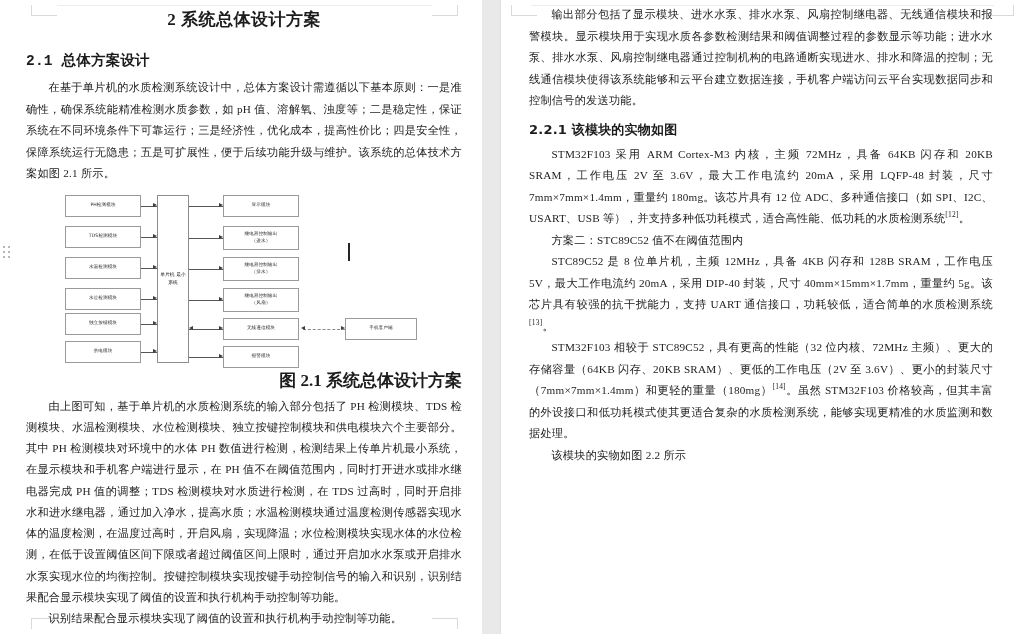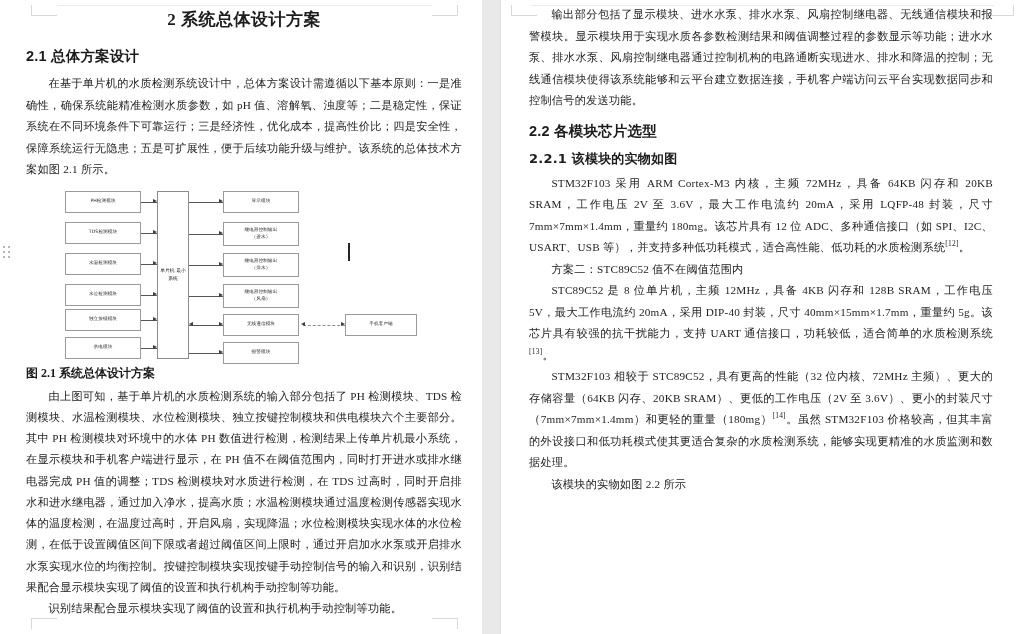--- a/index.html
+++ b/index.html
@@ -62,45 +62,45 @@
     font-size: 17px;
     font-weight: bold;
     text-align: center;
     margin: 4px 0 16px 0;
     letter-spacing: 0.5px;
     font-family: "Liberation Serif", "DejaVu Serif", serif;
   }
   h2.sec {
     font-size: 14.5px;
     font-weight: bold;
-    margin: 10px 0 7px 0;
-    font-family: Liberation Sans, sans-serif;
+    margin: 20px 0 7px 0;
+    font-family: Liberation Mono, monospace;
     letter-spacing: 0.2px;
   }
   h3.subsec {
     font-size: 13px;
     font-weight: bold;
     margin: 9px 0 5px 0;
     font-family: "DejaVu Sans", "Liberation Sans", sans-serif;
     letter-spacing: 0.2px;
   }
   p.body {
     font-size: 11.2px;
     line-height: 1.92;
     margin: 0;
     text-align: justify;
     text-justify: inter-ideograph;
     text-indent: 2em;
     letter-spacing: 0.02em;
   }
   p.body.tight { line-height: 1.9; }
   .fig-caption {
-    font-size: 12px;
+    font-size: 17px;
     font-weight: bold;
-    text-align: left;
+    text-align: right;
     margin: 6px 0 4px 0;
   }
   sup { font-size: 7.5px; vertical-align: super; }
 
   
   .diagram {
     position: relative;
     width: 362px;
     height: 172px;
     margin: 6px auto 0 auto;
@@ -304,21 +304,20 @@
   <div class="page right">
     <div class="topline" style="left:30px; right:30px;"></div>
     <div class="crop tl" style="left:10px;"></div>
     <div class="crop tr" style="right:10px;"></div>
 
     <div class="content right">
 
       <p class="body">输出部分包括了显示模块、进水水泵、排水水泵、风扇控制继电器、无线通信模块和报警模块。显示模块用于实现水质各参数检测结果和阈值调整过程的参数显示等功能；进水水泵、排水水泵、风扇控制继电器通过控制机构的电路通断实现进水、排水和降温的控制；无线通信模块使得该系统能够和云平台建立数据连接，手机客户端访问云平台实现数据同步和控制信号的发送功能。</p>
 
 
-      <h2 class="sec">2.2 各模块芯片选型</h2>
 
       <h3 class="subsec">2.2.1 该模块的实物如图</h3>
 
 
       <p class="body"><span>STM32F103 采用 ARM Cortex-M3 内核，主频 72MHz，具备 64KB 闪存和 20KB SRAM，工作电压 2V 至 3.6V，最大工作电流约 20mA，采用 LQFP-48 封装，尺寸 7mm×7mm×1.4mm，重量约 180mg。该芯片具有 12 位 ADC、多种通信接口（如 SPI、I2C、USART、USB 等），并支持多种低功耗模式，适合高性能、低功耗的水质检测系统</span><sup>[12]</sup><span>。</span></p>
 
       <p class="body">方案二：STC89C52 值不在阈值范围内</p>
 
       <p class="body"><span>STC89C52 是 8 位单片机，主频 12MHz，具备 4KB 闪存和 128B SRAM，工作电压 5V，最大工作电流约 20mA，采用 DIP-40 封装，尺寸 40mm×15mm×1.7mm，重量约 5g。该芯片具有较强的抗干扰能力，支持 UART 通信接口，功耗较低，适合简单的水质检测系统</span><sup>[13]</sup><span>。</span></p>
 

